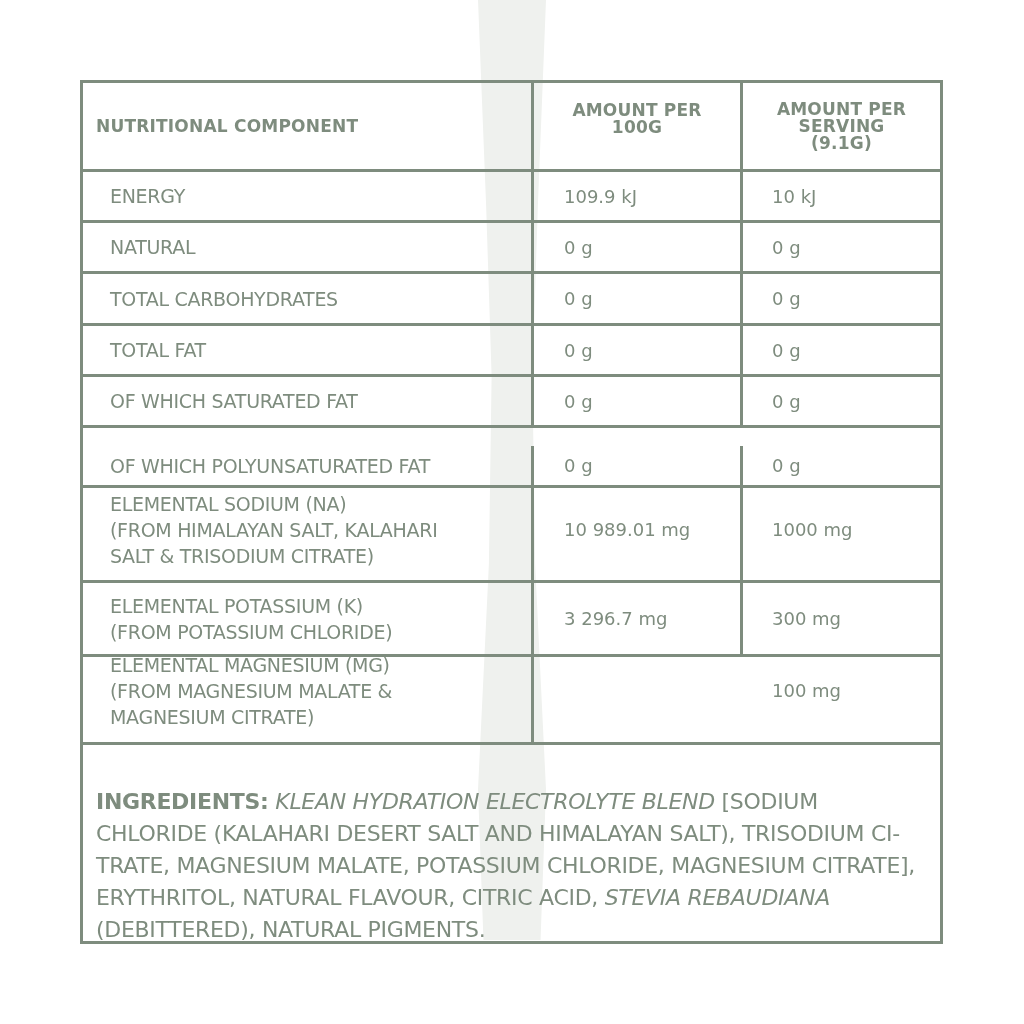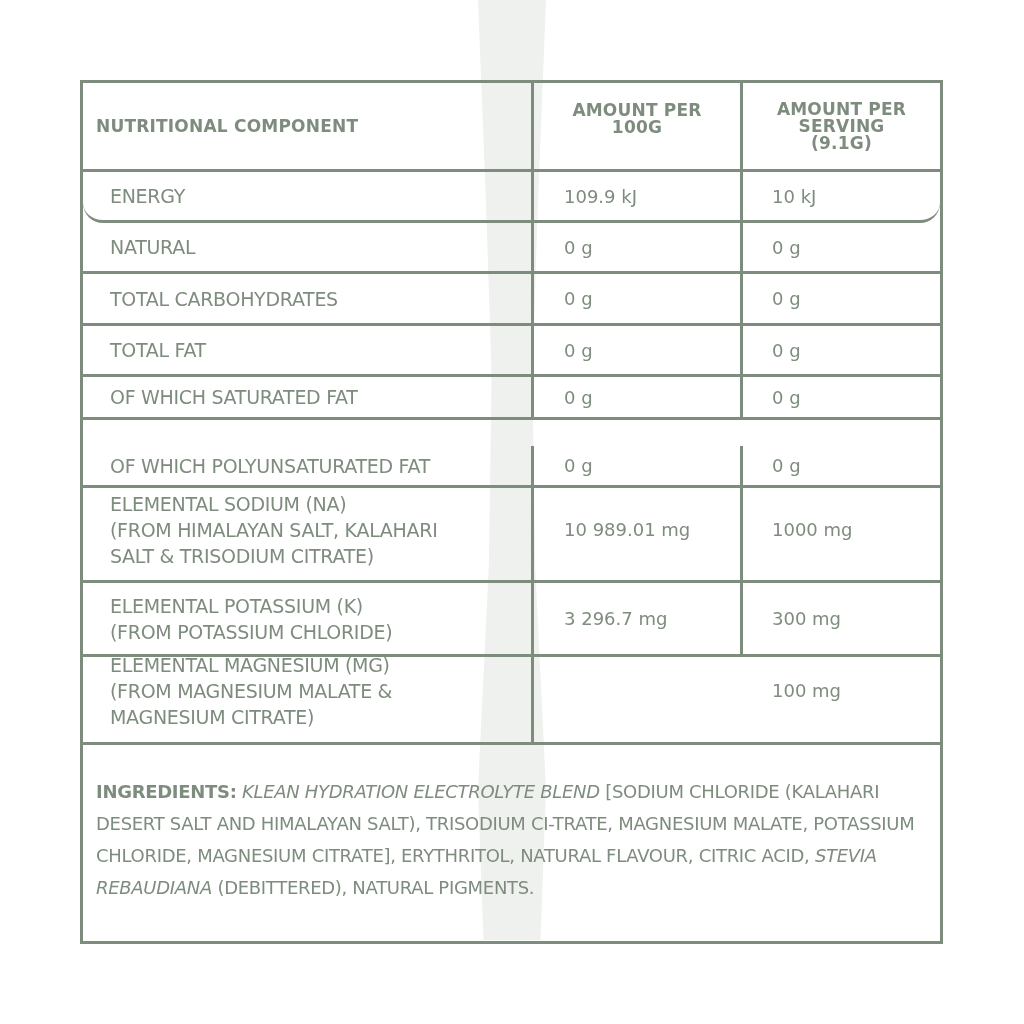--- a/index.html
+++ b/index.html
@@ -21,43 +21,43 @@
   .cell { position:absolute; top:0; bottom:0; box-sizing:border-box; display:flex; align-items:center; }
   .c1 { left:0; width:451px; border-right:3px solid #7e8c7e; padding-left:27px; }
   .c2 { left:451px; width:209px; border-right:3px solid #7e8c7e; padding-left:30px; }
   .c3 { left:660px; right:0; padding-left:29px; }
   .hdr .cell { font-weight:bold; font-size:17px; letter-spacing:0.2px; }
   .hdr .c1 { padding-left:13px; }
   .hdr .c2, .hdr .c3 { justify-content:center; text-align:center; padding-left:0; line-height:17px; }
   .lbl { font-size:19px; line-height:26px; white-space:pre-line; letter-spacing:-0.3px; }
   .val { font-size:18px; color:#7e8c7e; }
   .ingredients {
-    position:absolute; left:13px; top:13px; right:18px;
-    font-size:18px; line-height:32px; letter-spacing:-0.3px;
+    position:absolute; left:13px; top:23px; right:18px;
+    font-size:22px; line-height:32px; letter-spacing:-0.3px;
   }
   .ingredients b { font-weight:bold; }
   .ingredients i { font-style:italic; }
 </style>
 </head>
 <body>
 
 <div class="watermark"></div>
 
 <div class="table">
 
   <div class="row hdr" style="top:0;height:89px;text-decoration:underline;">
     <div class="cell c1">NUTRITIONAL COMPONENT</div>
     <div class="cell c2" style="white-space:pre-line;padding-bottom:14px;">AMOUNT PER
 100G</div>
     <div class="cell c3" style="white-space:pre-line;">AMOUNT PER
 SERVING
 (9.1G)</div>
   </div>
 
-  <div class="row" style="top:89px;height:51px;border-radius:20px;">
+  <div class="row" style="top:89px;height:51px;">
     <div class="cell c1 lbl">ENERGY</div>
     <div class="cell c2 val">109.9 kJ</div>
     <div class="cell c3 val">10 kJ</div>
   </div>
 
   <div class="row" style="top:140px;height:51px;">
     <div class="cell c1 lbl">NATURAL</div>
     <div class="cell c2 val">0 g</div>
     <div class="cell c3 val">0 g</div>
   </div>
@@ -67,21 +67,21 @@
     <div class="cell c2 val">0 g</div>
     <div class="cell c3 val">0 g</div>
   </div>
 
   <div class="row" style="top:243px;height:51px;">
     <div class="cell c1 lbl">TOTAL FAT</div>
     <div class="cell c2 val">0 g</div>
     <div class="cell c3 val">0 g</div>
   </div>
 
-  <div class="row" style="top:294px;height:43px;">
+  <div class="row" style="top:294px;height:51px;">
     <div class="cell c1 lbl">OF WHICH SATURATED FAT</div>
     <div class="cell c2 val">0 g</div>
     <div class="cell c3 val">0 g</div>
   </div>
 
   <div class="row" style="top:363px;height:42px;text-align:center;">
     <div class="cell c1 lbl">OF WHICH POLYUNSATURATED FAT</div>
     <div class="cell c2 val">0 g</div>
     <div class="cell c3 val">0 g</div>
   </div>

